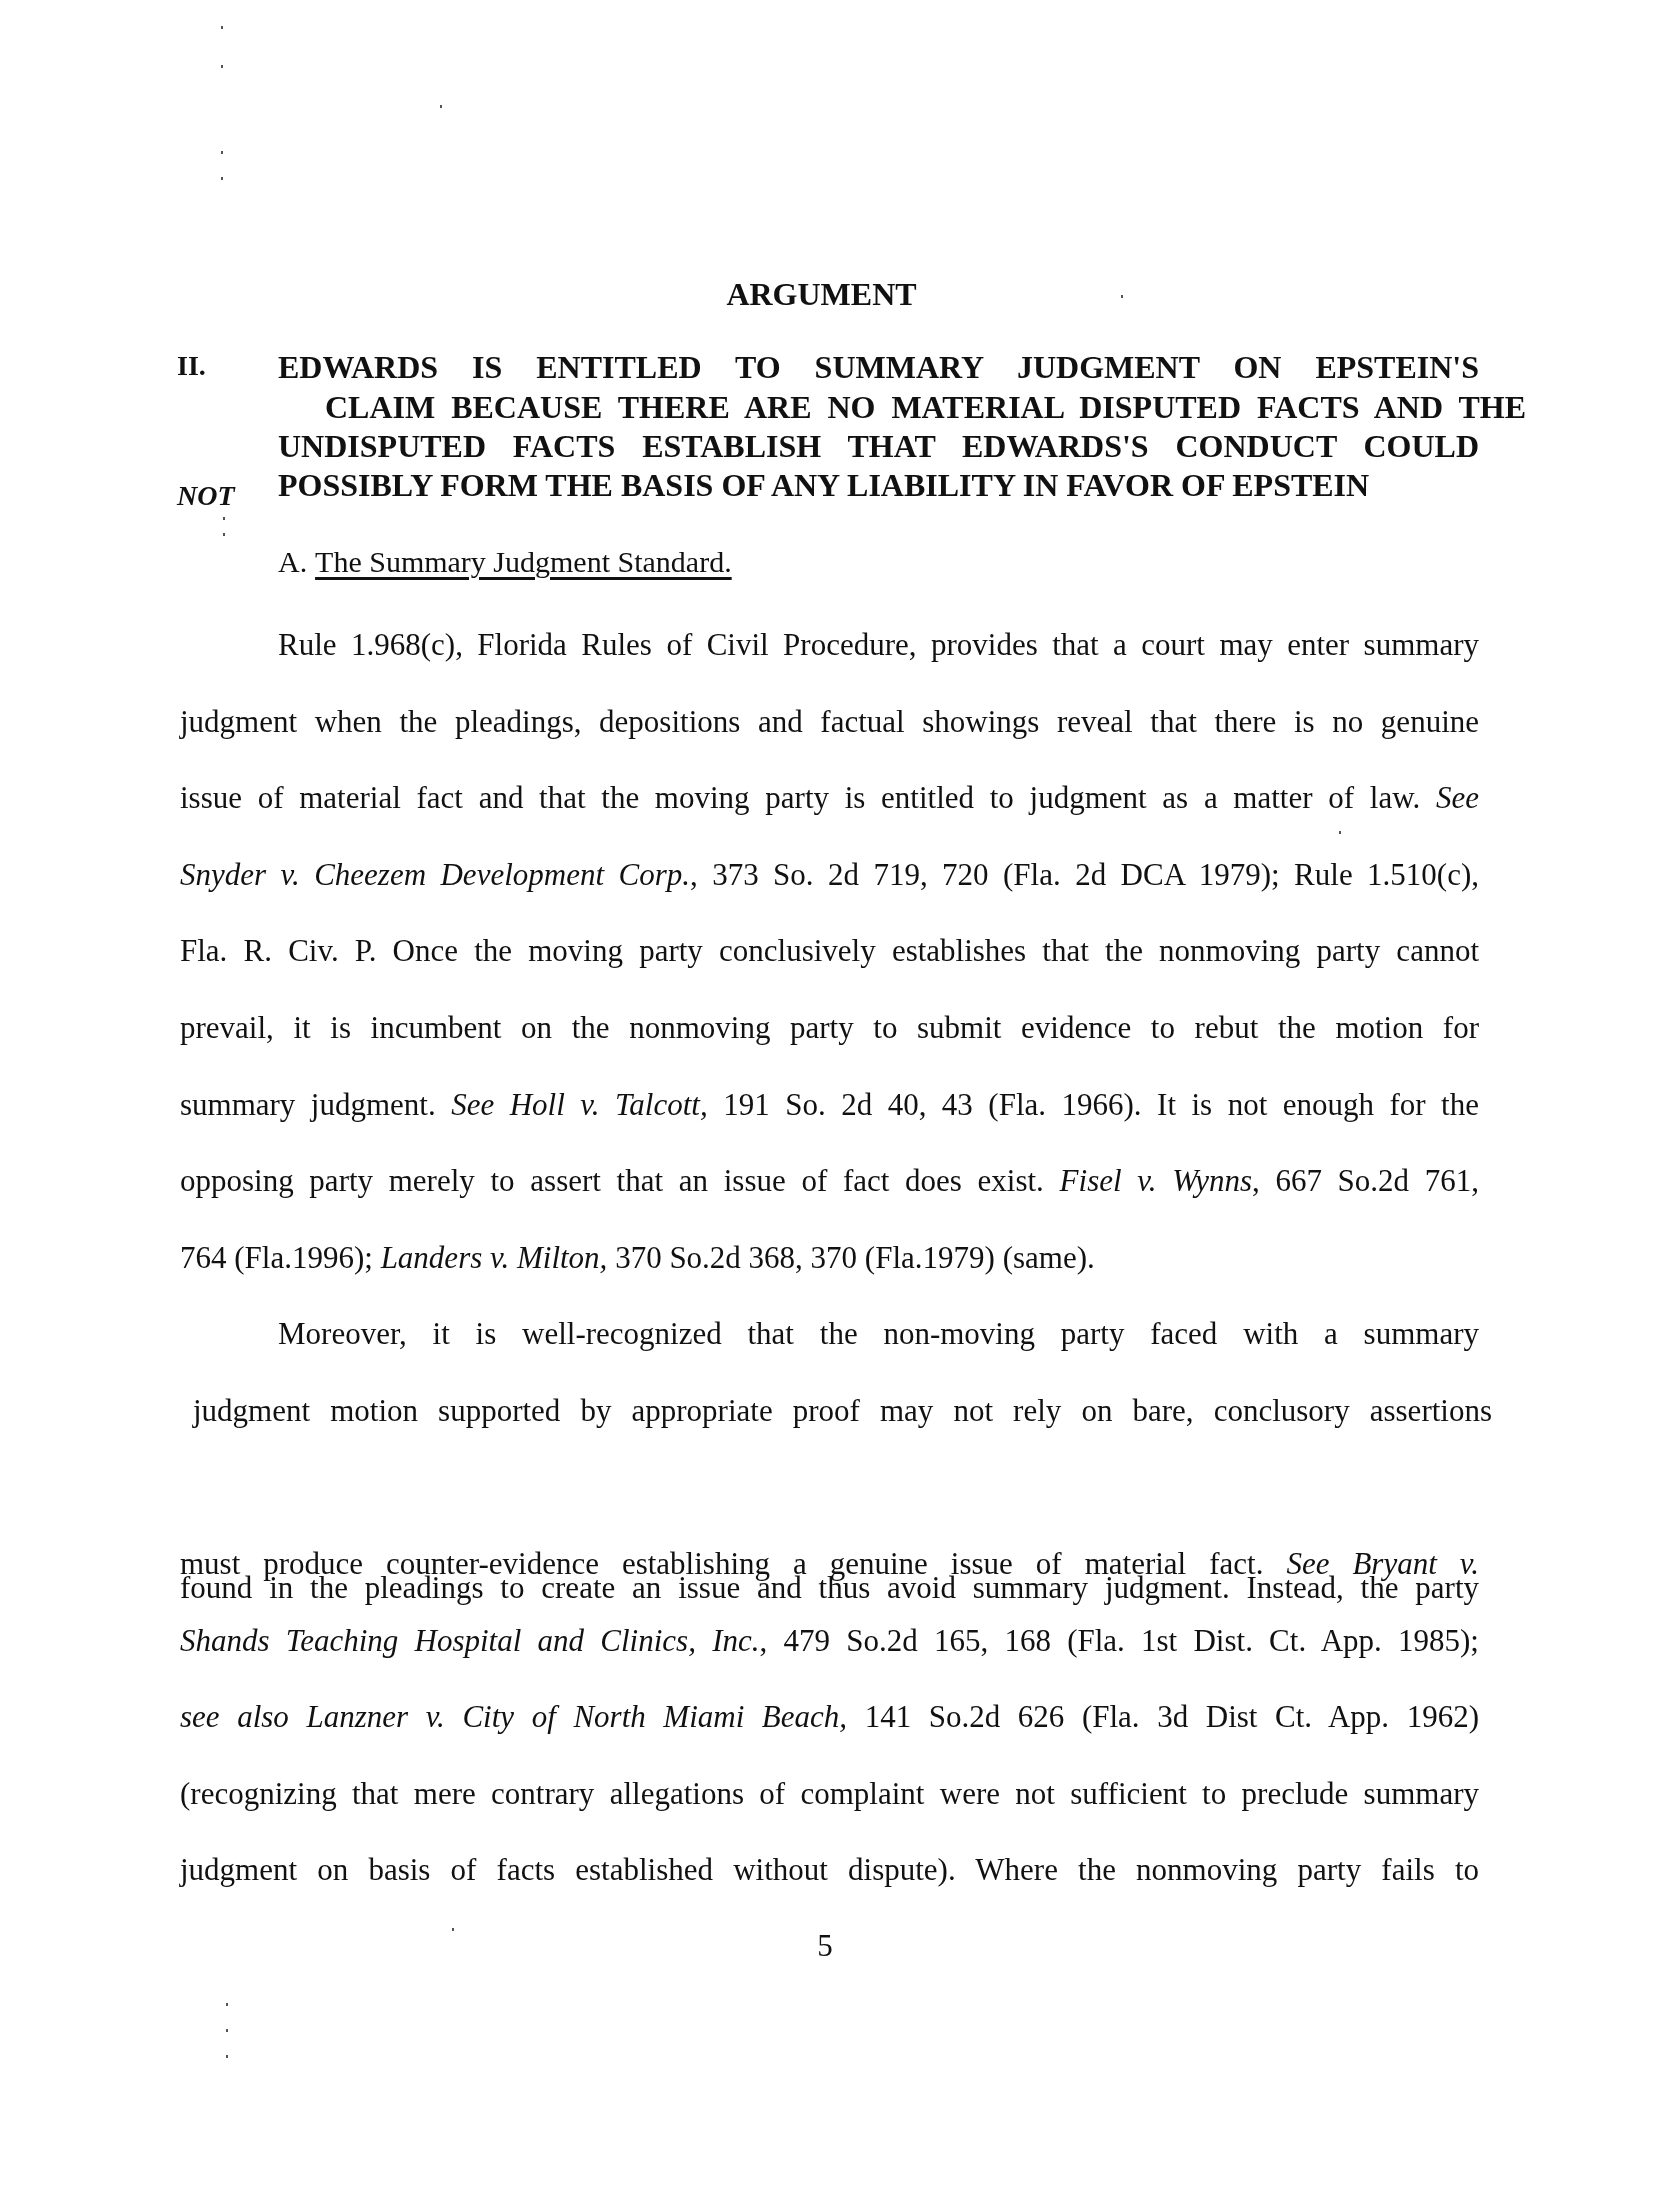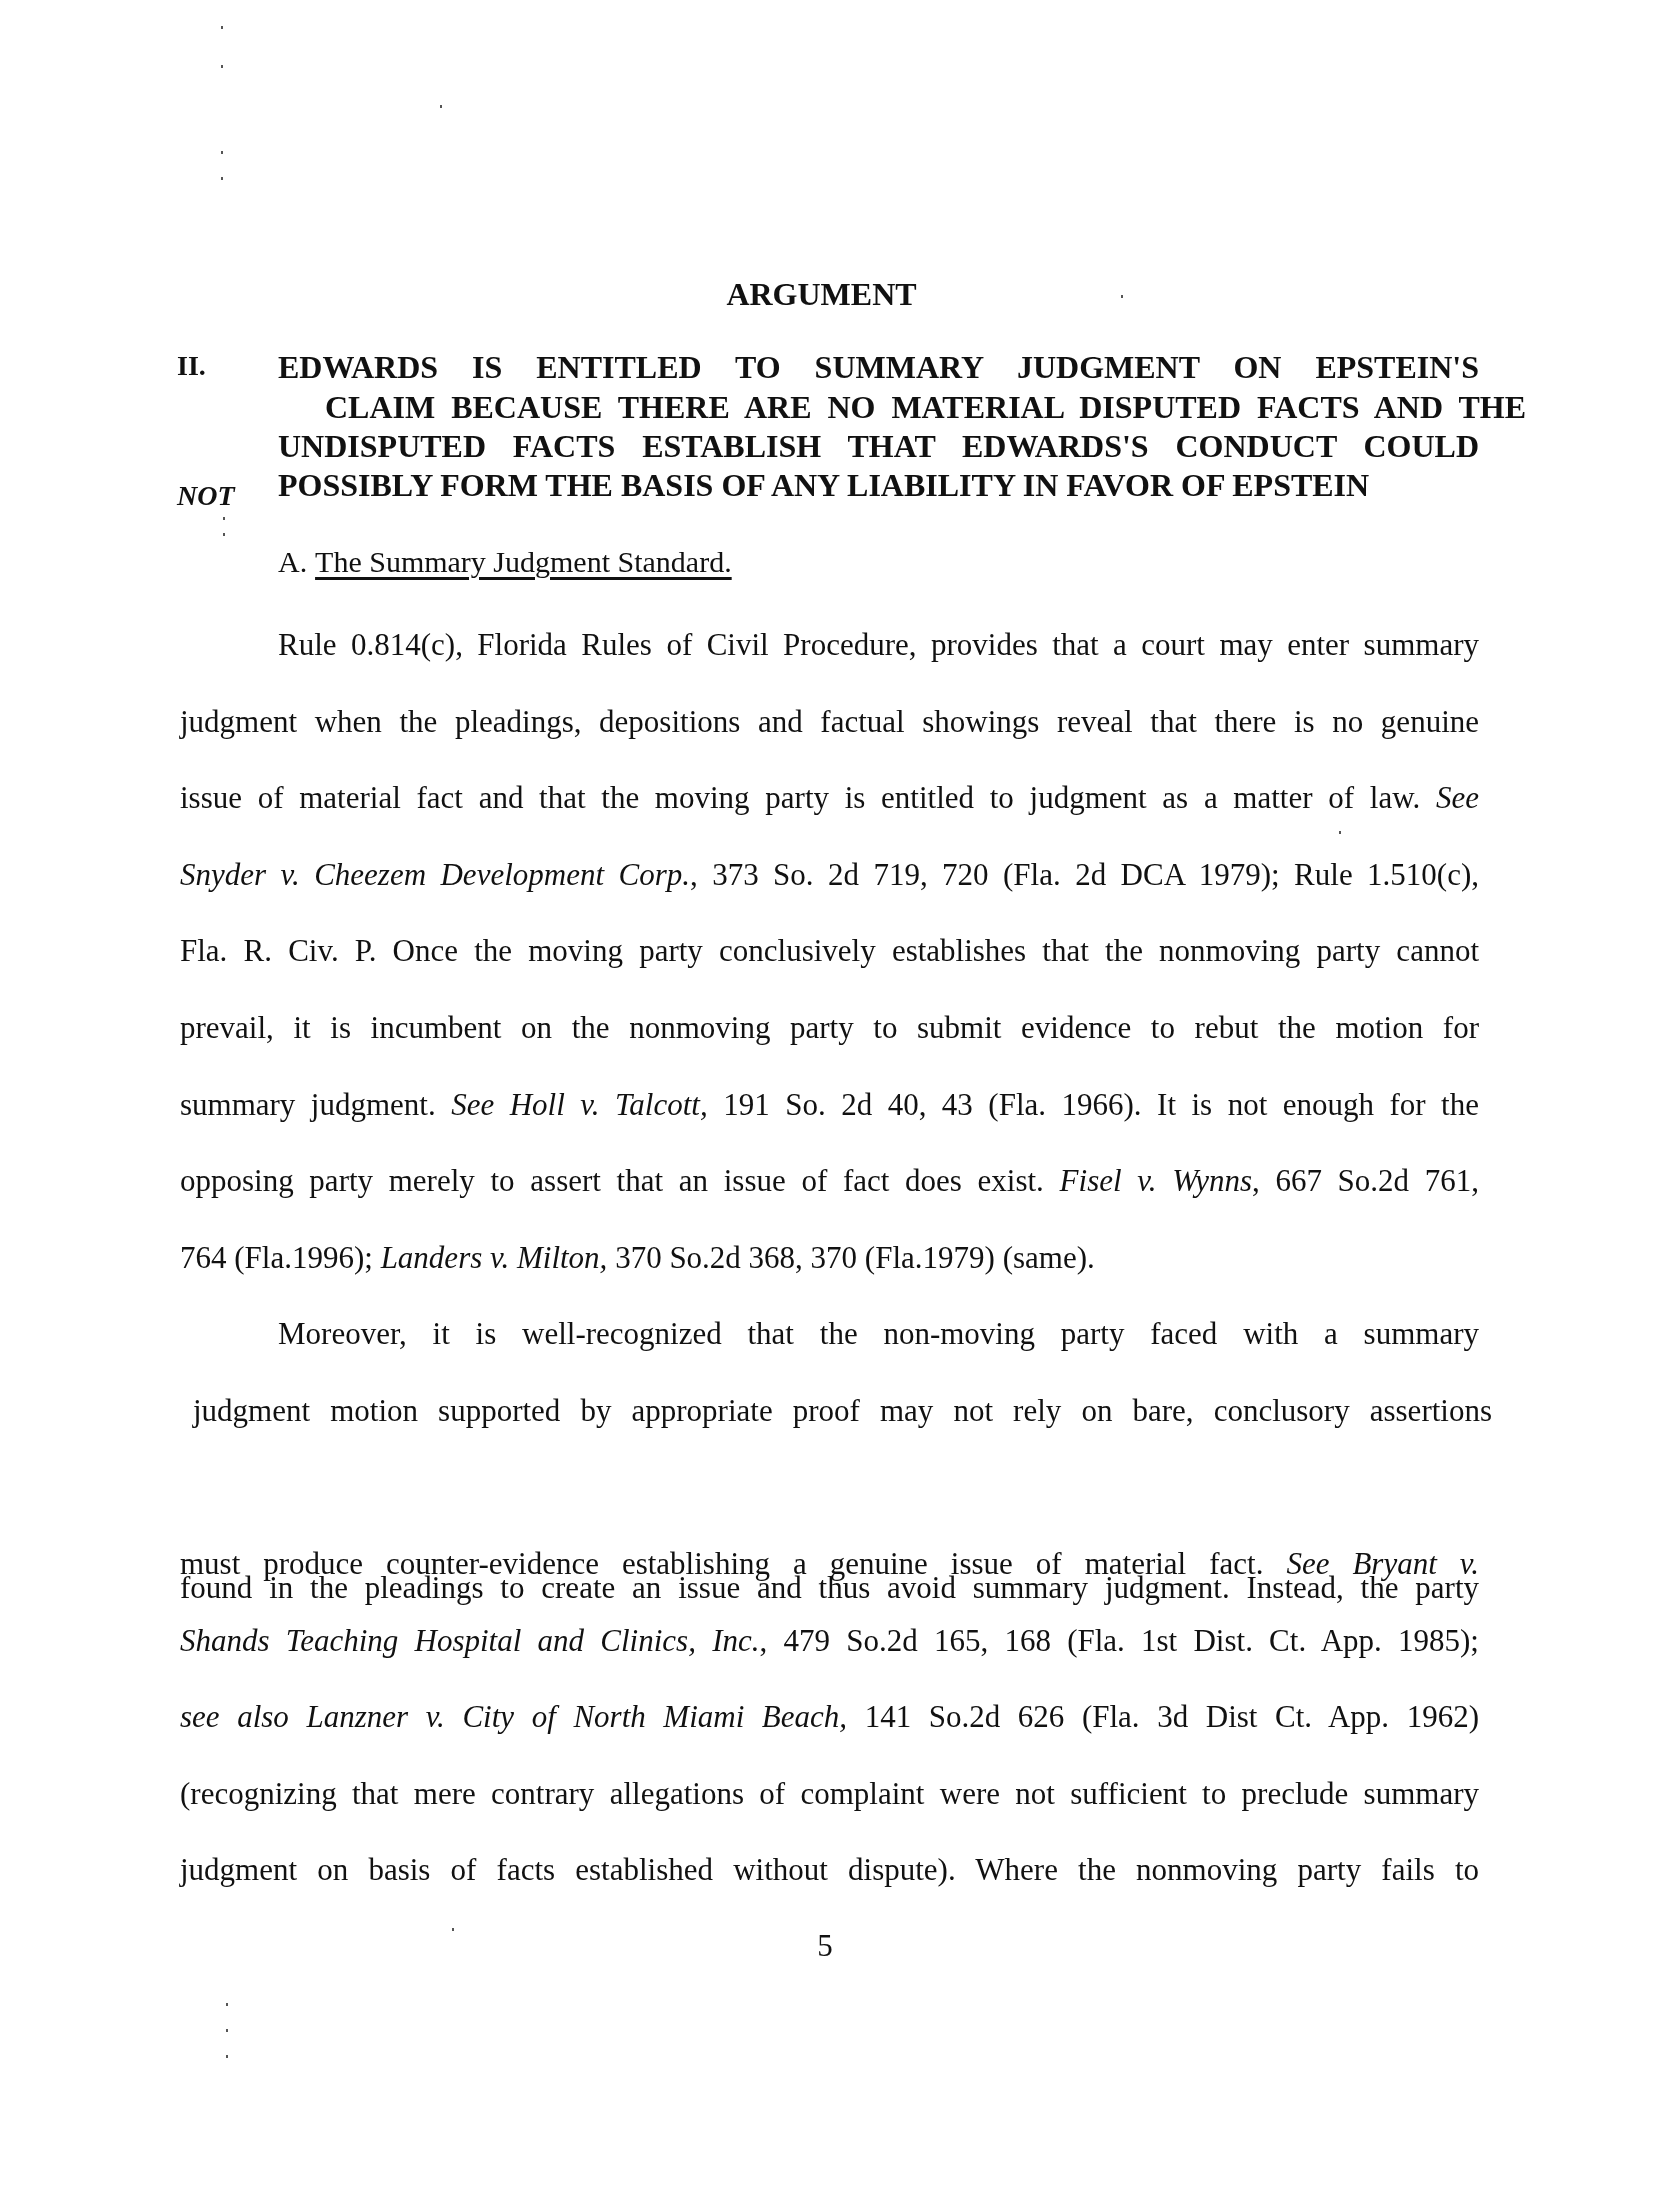--- a/index.html
+++ b/index.html
@@ -34,21 +34,21 @@
     <div class="abs hline justify" style="top:388px;margin-left:47px;">CLAIM BECAUSE THERE ARE NO MATERIAL DISPUTED FACTS AND THE</div>
     <div class="abs hline justify" style="top:427px;">UNDISPUTED FACTS ESTABLISH THAT EDWARDS'S CONDUCT COULD</div>
     <div class="abs hline" style="top:466px;">POSSIBLY FORM THE BASIS OF ANY LIABILITY IN FAVOR OF EPSTEIN</div>
   </div>
 
   <div class="abs subhead">
     <span>A.</span><span class="title">The Summary Judgment Standard.</span>
   </div>
 
   <div>
-    <div class="abs body-line indent justify" style="top:625px;">Rule 0.814(c), Florida Rules of Civil Procedure, provides that a court may enter summary</div>
+    <div class="abs body-line indent justify" style="top:625px;">Rule 1.968(c), Florida Rules of Civil Procedure, provides that a court may enter summary</div>
     <div class="abs body-line justify" style="top:702px;">judgment when the pleadings, depositions and factual showings reveal that there is no genuine</div>
     <div class="abs body-line justify" style="top:778px;"><span>issue of material fact and that the moving party is entitled to judgment as a matter of law.</span> <i>See</i></div>
     <div class="abs body-line justify" style="top:855px;"><i>Snyder v. Cheezem Development Corp.</i><span>, 373 So. 2d 719, 720 (Fla. 2d DCA 1979); Rule 1.510(c),</span></div>
     <div class="abs body-line justify" style="top:931px;">Fla. R. Civ. P.  Once the moving party conclusively establishes that the nonmoving party cannot</div>
     <div class="abs body-line justify" style="top:1008px;">prevail, it is incumbent on the nonmoving party to submit evidence to rebut the motion for</div>
     <div class="abs body-line justify" style="top:1085px;"><span>summary judgment.</span> <i>See Holl v. Talcott,</i> <span>191 So. 2d 40, 43 (Fla. 1966).  It is not enough for the</span></div>
     <div class="abs body-line justify" style="top:1161px;"><span>opposing party merely to assert that an issue of fact does exist.</span> <i>Fisel v. Wynns</i><span>, 667 So.2d 761,</span></div>
     <div class="abs body-line" style="top:1238px;"><span>764 (Fla.1996);</span> <i>Landers v. Milton,</i> <span>370 So.2d 368, 370 (Fla.1979) (same).</span></div>
   </div>
 

